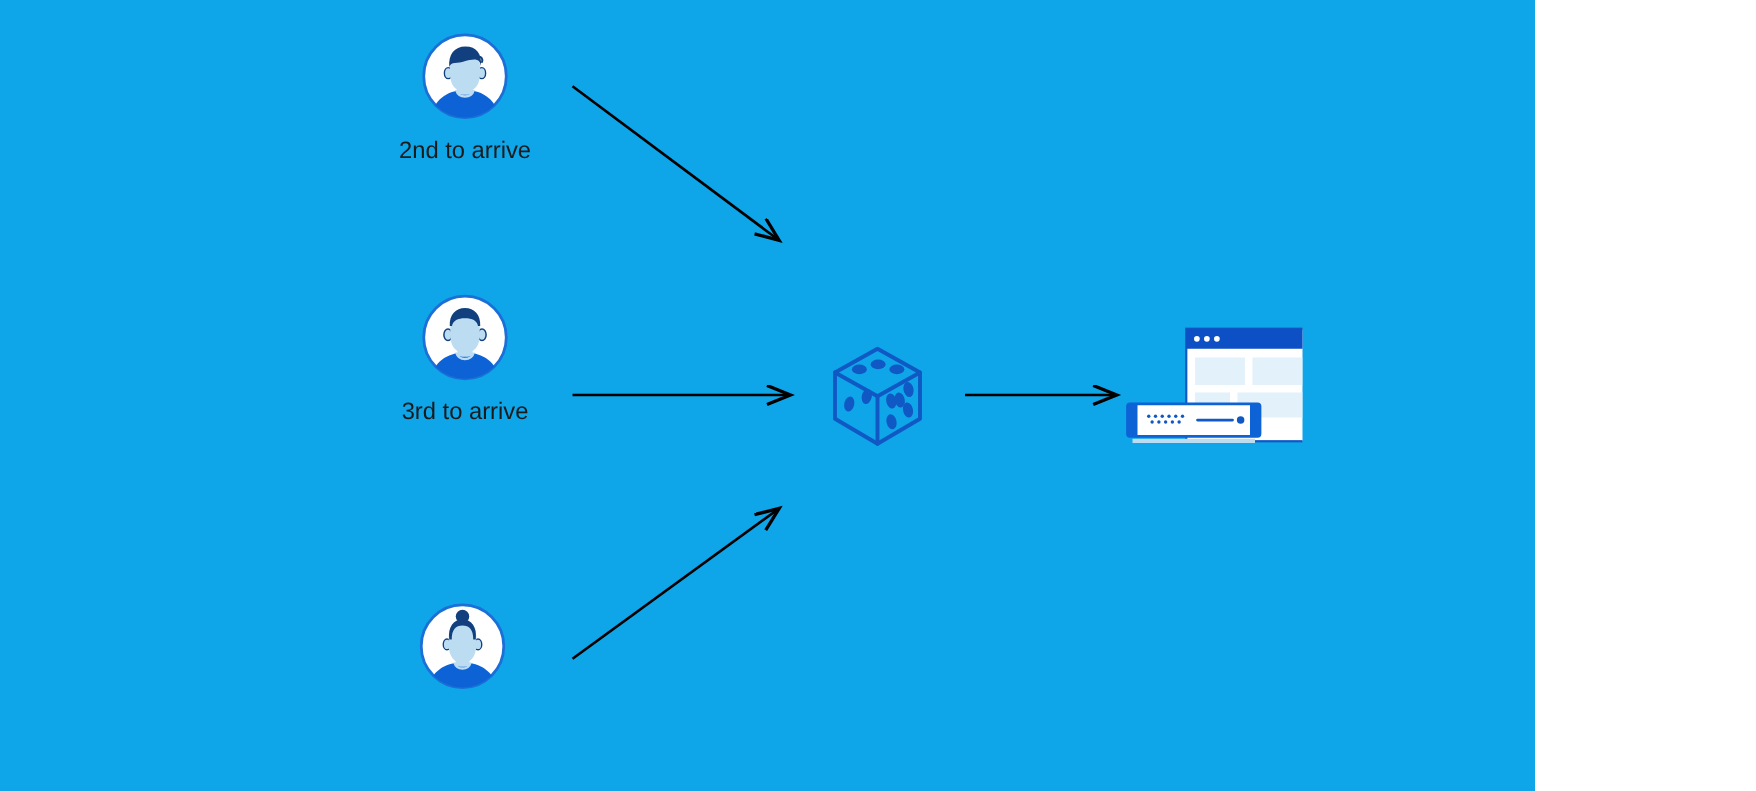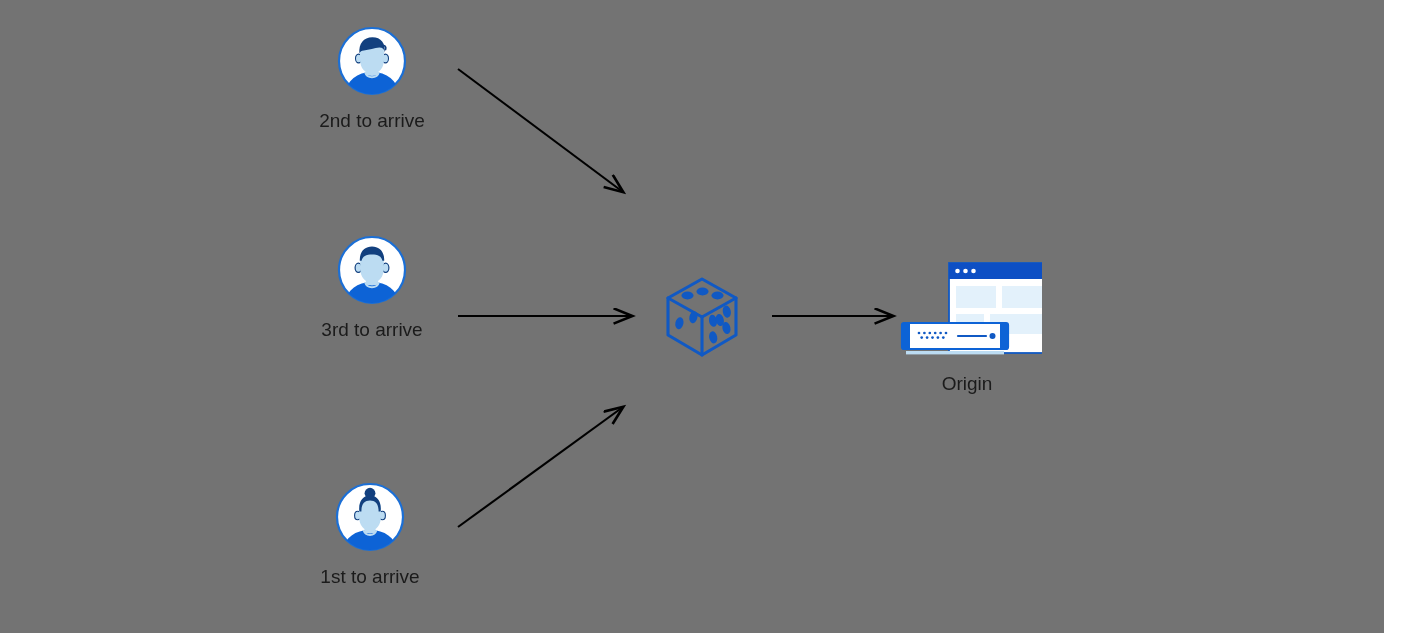--- a/index.html
+++ b/index.html
@@ -7,23 +7,23 @@
     margin: 0;
     padding: 0;
     background: #ffffff;
   }
   body {
     font-family: "Liberation Sans", sans-serif;
     -webkit-font-smoothing: antialiased;
   }
   #canvas {
     position: relative;
-    width: 1384px;
+    width: 1228px;
     height: 633px;
-    background: #737373;
+    background: #0ea5e9;
     overflow: hidden;
   }
   .node {
     position: absolute;
   }
   .avatar-node {
     width: 160px;
     text-align: center;
   }
   .avatar {
@@ -150,21 +150,20 @@
         <path d="M29.5 49 C31.5 55.5 40.5 55.5 42.5 49" fill="none" stroke="#bcdcf2" stroke-width="2"></path>
         <path d="M30.5 39 L30.5 50.5 C30.5 53 41.5 53 41.5 50.5 L41.5 39 Z" fill="#bcdcf2"></path>
         <ellipse cx="23.6" cy="34.5" rx="3.0" ry="4.3" fill="#bcdcf2" stroke="#12407f" stroke-width="1.1"></ellipse>
         <ellipse cx="48.4" cy="34.5" rx="3.0" ry="4.3" fill="#bcdcf2" stroke="#12407f" stroke-width="1.1"></ellipse>
         <path d="M25 28 C25 19.5 29.8 15 36 15 C42.2 15 47 19.5 47 28 L47 35 C47 44.5 42.2 49.5 36 49.5 C29.8 49.5 25 44.5 25 35 Z" fill="#bcdcf2"></path>
 
         <path d="M25.4 30.5 C24.2 20.6 28.8 14.6 36 14.6 C43.2 14.6 47.8 20.6 46.6 30.5 L44.6 30.5 C44.6 22.6 41.4 19.4 36 19.4 C30.6 19.4 27.4 22.6 27.4 30.5 Z" fill="#12407f"></path>
         <circle cx="36" cy="12.2" r="5.4" fill="#12407f"></circle>
       </g>
     </svg>
-    <div class="node-label">1st to arrive</div>
   </div>
 
   <div class="node dice-node" style="left:657px; top:272px;">
     <svg class="dice" viewBox="0 0 90 90" xmlns="http://www.w3.org/2000/svg">
       <g fill="none" stroke="#1059c4" stroke-width="3.1" stroke-linejoin="round" stroke-linecap="round">
 
         <path d="M45 7 L79 26 L79 63 L45 83 L11 63 L11 26 Z"></path>
         <path d="M11 26 L45 45 L79 26"></path>
         <path d="M45 45 L45 83"></path>
       </g>
@@ -221,16 +220,15 @@
           <circle cx="29.7" cy="82.6" r="1.35"></circle>
             <circle cx="35.1" cy="82.6" r="1.35"></circle>
             <circle cx="40.5" cy="82.6" r="1.35"></circle>
           <circle cx="45.9" cy="82.6" r="1.35"></circle>
             <circle cx="51.3" cy="82.6" r="1.35"></circle>
         </g>
         <line x1="66" y1="81" x2="94" y2="81" stroke="#1059c4" stroke-width="2.2" stroke-linecap="round"></line>
         <circle cx="100.5" cy="81" r="3" fill="#1059c4"></circle>
       </g>
     </svg>
-    <div class="node-label">Origin</div>
   </div>
 
 </div>
 
 </body></html>

